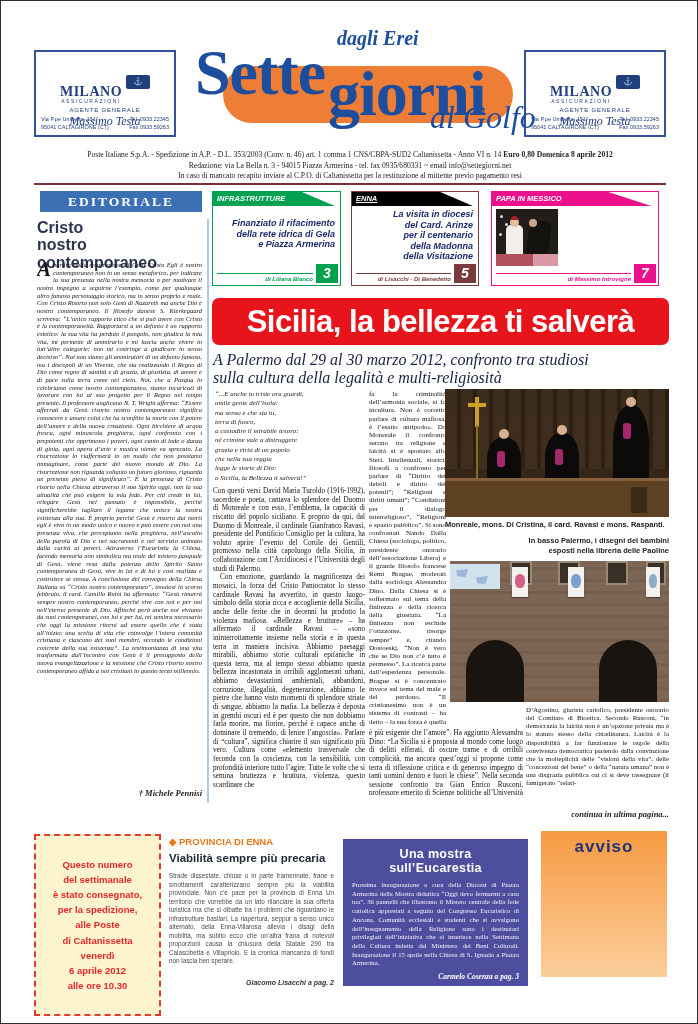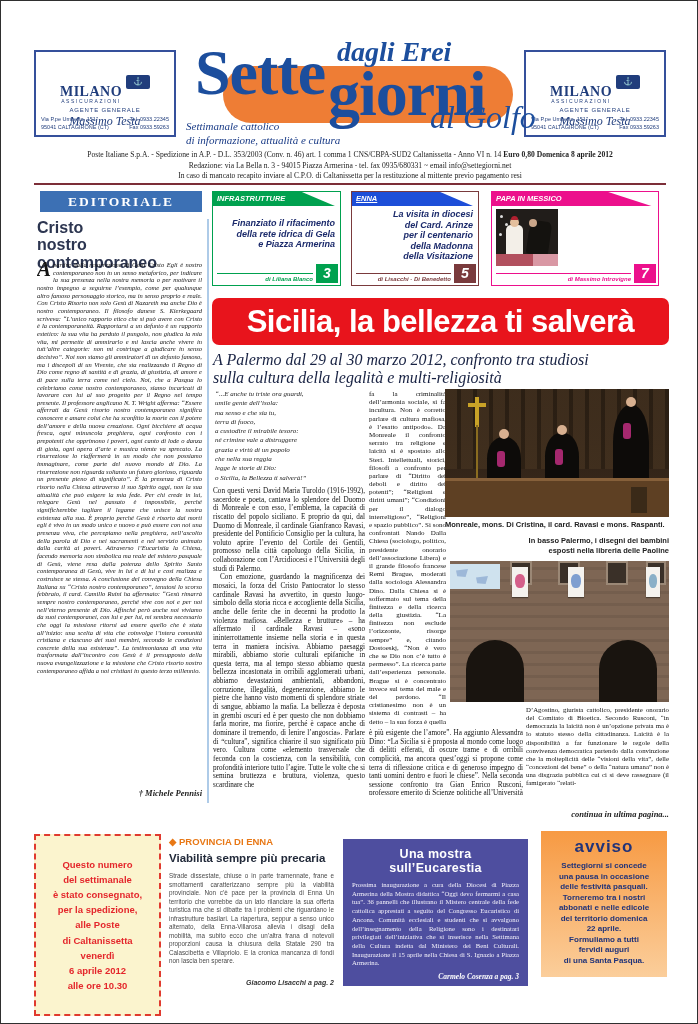--- a/index.html
+++ b/index.html
@@ -14,21 +14,21 @@
   .adbrand{font-family:"Liberation Serif",serif;font-weight:bold;font-size:14px;line-height:11px;letter-spacing:.5px;margin-top:27px;}
   .adbrandsub{font-size:5px;letter-spacing:1.6px;margin-top:1px;}
   .adchip{width:24px;height:14px;background:#203d7c;color:#fff;font-size:8px;line-height:14px;border-radius:2px;}
   .adrole{font-size:6px;letter-spacing:.8px;margin-top:3px;}
   .adagent{font-family:"Liberation Serif",serif;font-style:italic;font-size:12px;margin-top:1px;}
   .adfoot{position:absolute;left:5px;right:5px;bottom:4px;display:flex;justify-content:space-between;
           font-size:5.5px;line-height:1.35;text-align:left;}
   .adfoot div:last-child{text-align:right;}
 
   
-  .pretitle{left:336px;top:35px;font-style:italic;font-weight:bold;font-size:28px;color:#1c4e9d;}
+  .pretitle{left:336px;top:26px;font-style:italic;font-weight:bold;font-size:20px;color:#1c4e9d;}
   .capsule{left:222px;top:65px;width:290px;height:57px;background:#ee7d35;border-radius:29px;}
   .mt1{left:194px;top:40px;font-weight:bold;font-size:64px;line-height:1;color:#1c4e9d;letter-spacing:-1px;}
   .mt2{left:327px;top:61px;font-weight:bold;font-size:64px;line-height:1;color:#1c4e9d;letter-spacing:-1px;}
   .msub{left:185px;top:119px;font-style:italic;font-size:11px;line-height:1.25;color:#183a86;}
   .posttitle{left:429px;top:98px;font-style:italic;font-size:32px;color:#1c4e9d;}
 
   .pubinfo{left:33px;top:149px;width:632px;text-align:center;font-family:"Liberation Serif",serif;
            font-size:7.6px;line-height:1.4;color:#1b1b1b;}
   .rule{left:33px;top:182px;width:632px;height:2px;background:#7c2e38;}
 
@@ -44,21 +44,21 @@
   .edrule{left:206px;top:218px;width:2px;height:584px;background:#aecbe8;}
 
   
   .newsbox{top:190px;height:95px;background:#fff;box-sizing:border-box;}
   .nb1{left:211px;width:129px;border:1px solid #00a14f;}
   .nb2{left:350px;width:128px;border:1px solid #7a3a3c;}
   .nb3{left:490px;width:168px;border:1px solid #ec108c;}
   .tab{position:absolute;top:0;left:0;right:0;height:14px;color:#fff;font-weight:bold;font-style:italic;
        font-size:7.5px;line-height:14px;padding-left:4px;box-sizing:border-box;
        clip-path:polygon(0 0,70% 0,96% 100%,0 100%);}
-  .nb1 .tab{background:#00a14f;}.nb2 .tab{background:#1d4ed8;text-decoration:underline;}.nb3 .tab{background:#ec108c;}
+  .nb1 .tab{background:#00a14f;}.nb2 .tab{background:#000000;text-decoration:underline;}.nb3 .tab{background:#ec108c;}
   .nbtitle{position:absolute;right:5px;left:5px;text-align:right;font-weight:bold;font-style:italic;
            font-size:9px;line-height:1.18;color:#1b2a6b;}
   .nb1 .nbtitle{top:26px;}.nb2 .nbtitle{top:17px;}.nb3 .nbtitle{top:17px;left:69px;}
   .nbfoot{position:absolute;left:4px;right:27px;bottom:3px;padding-top:2px;text-align:right;
           font-weight:bold;font-style:italic;font-size:6px;}
   .nb1 .nbfoot{border-top:1px solid #00a14f;color:#00a14f;}
   .nb2 .nbfoot{border-top:1px solid #7a3a3c;color:#7a3a3c;}
   .nb3 .nbfoot{border-top:1px solid #ec108c;color:#ec108c;}
   .nbnum{position:absolute;right:2px;bottom:2px;width:22px;height:19px;color:#fff;text-align:center;
          font-weight:bold;font-style:italic;font-size:14px;line-height:19px;}
@@ -172,21 +172,20 @@
     <div class="adfoot">
       <div>Via P.pe Umberto, 151<br>95041 CALTAGIRONE (CT)</div>
       <div>Tel. 0933.22345<br>Fax 0933.59263</div>
     </div>
   </div>
 
   <div class="abs capsule"></div>
   <div class="abs pretitle sf">dagli Erei</div>
   <div class="abs mt1 sf">Sette</div>
   <div class="abs mt2 sf">giorni</div>
-  <div class="abs msub sf">Settimanale cattolico<br>di informazione, attualità e cultura</div>
   <div class="abs posttitle sf">al Golfo</div>
 
   <div class="abs pubinfo">
     <div><span>Poste Italiane S.p.A. - Spedizione in A.P. - D.L. 353/2003 (Conv. n. 46) art. 1 comma 1 CNS/CBPA-SUD2 Caltanissetta - Anno VI n. 14 </span><b>Euro 0,80 Domenica 8 aprile 2012</b></div>
     <div>Redazione: via La Bella n. 3 - 94015 Piazza Armerina - tel. fax 0935/680331 ~ email info@settegiorni.net</div>
     <div>In caso di mancato recapito inviare al C.P.O. di Caltanissetta per la restituzione al mittente previo pagamento resi</div>
   </div>
   <div class="abs rule"></div>
 
   <div class="abs edbar">EDITORIALE</div>
@@ -296,16 +295,15 @@
   <div class="abs pby">Giacomo Lisacchi a pag. 2</div>
 
   <div class="abs mostra">
     <div class="mtitle">Una mostra sull’Eucarestia</div>
     <div class="mbody">Prossima inaugurazione a cura della Diocesi di Piazza Armerina della Mostra didattica “Oggi devo fermarmi a casa tua”. 36 pannelli che illustrano il Mistero centrale della fede cattolica apprestati a seguito del Congresso Eucaristico di Ancona. Comunità ecclesiali e studenti che si avvalgono dell’insegnamento della Religione sono i destinatari privilegiati dell’iniziativa che si inserisce nella Settimana della Cultura indetta dal Ministero dei Beni Culturali. Inaugurazione il 15 aprile nella Chiesa di S. Ignazio a Piazza Armerina.</div>
     <div class="mby">Carmelo Cosenza a pag. 3</div>
   </div>
 
   <div class="abs avviso">
     <div class="avtitle">avviso</div>
-    <div class="avbody">Settegiorni si concede<br>una pausa in occasione<br>delle festività pasquali.<br>Torneremo tra i nostri<br>abbonati e nelle edicole<br>del territorio domenica<br>22 aprile.<br>Formuliamo a tutti<br>fervidi auguri<br>di una Santa Pasqua.</div>
   </div>
 
 </div>
 
 </body></html>

